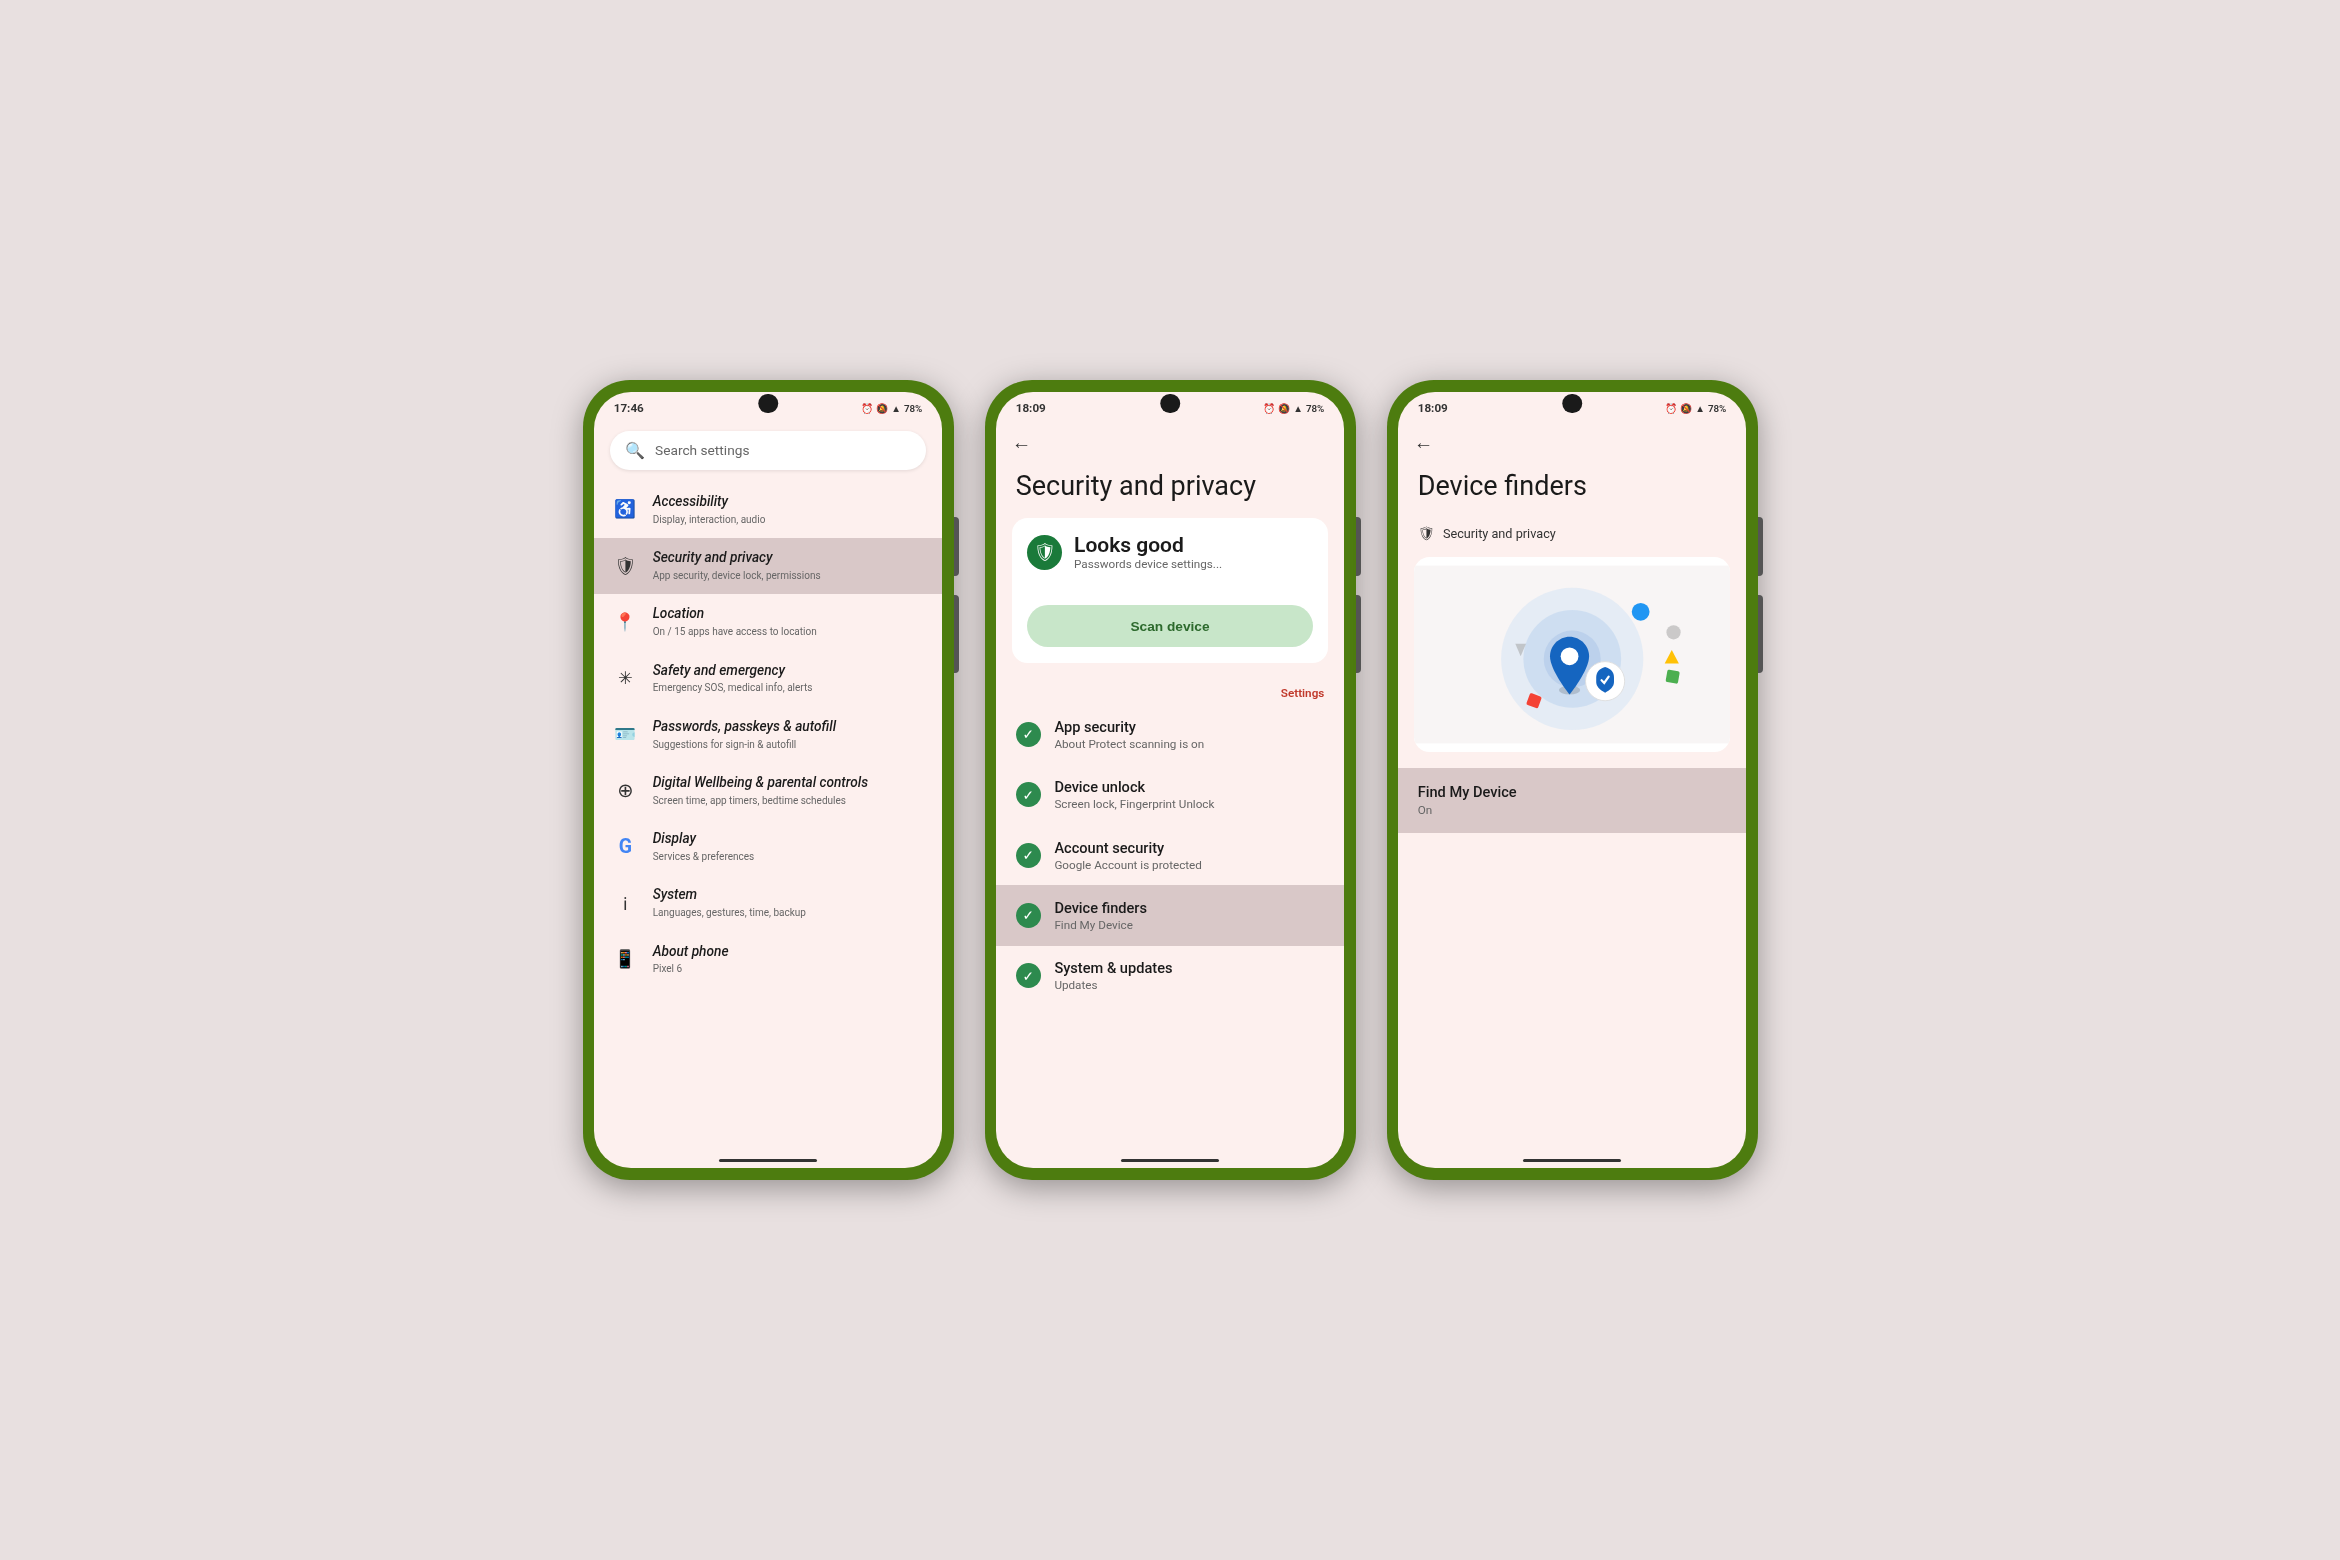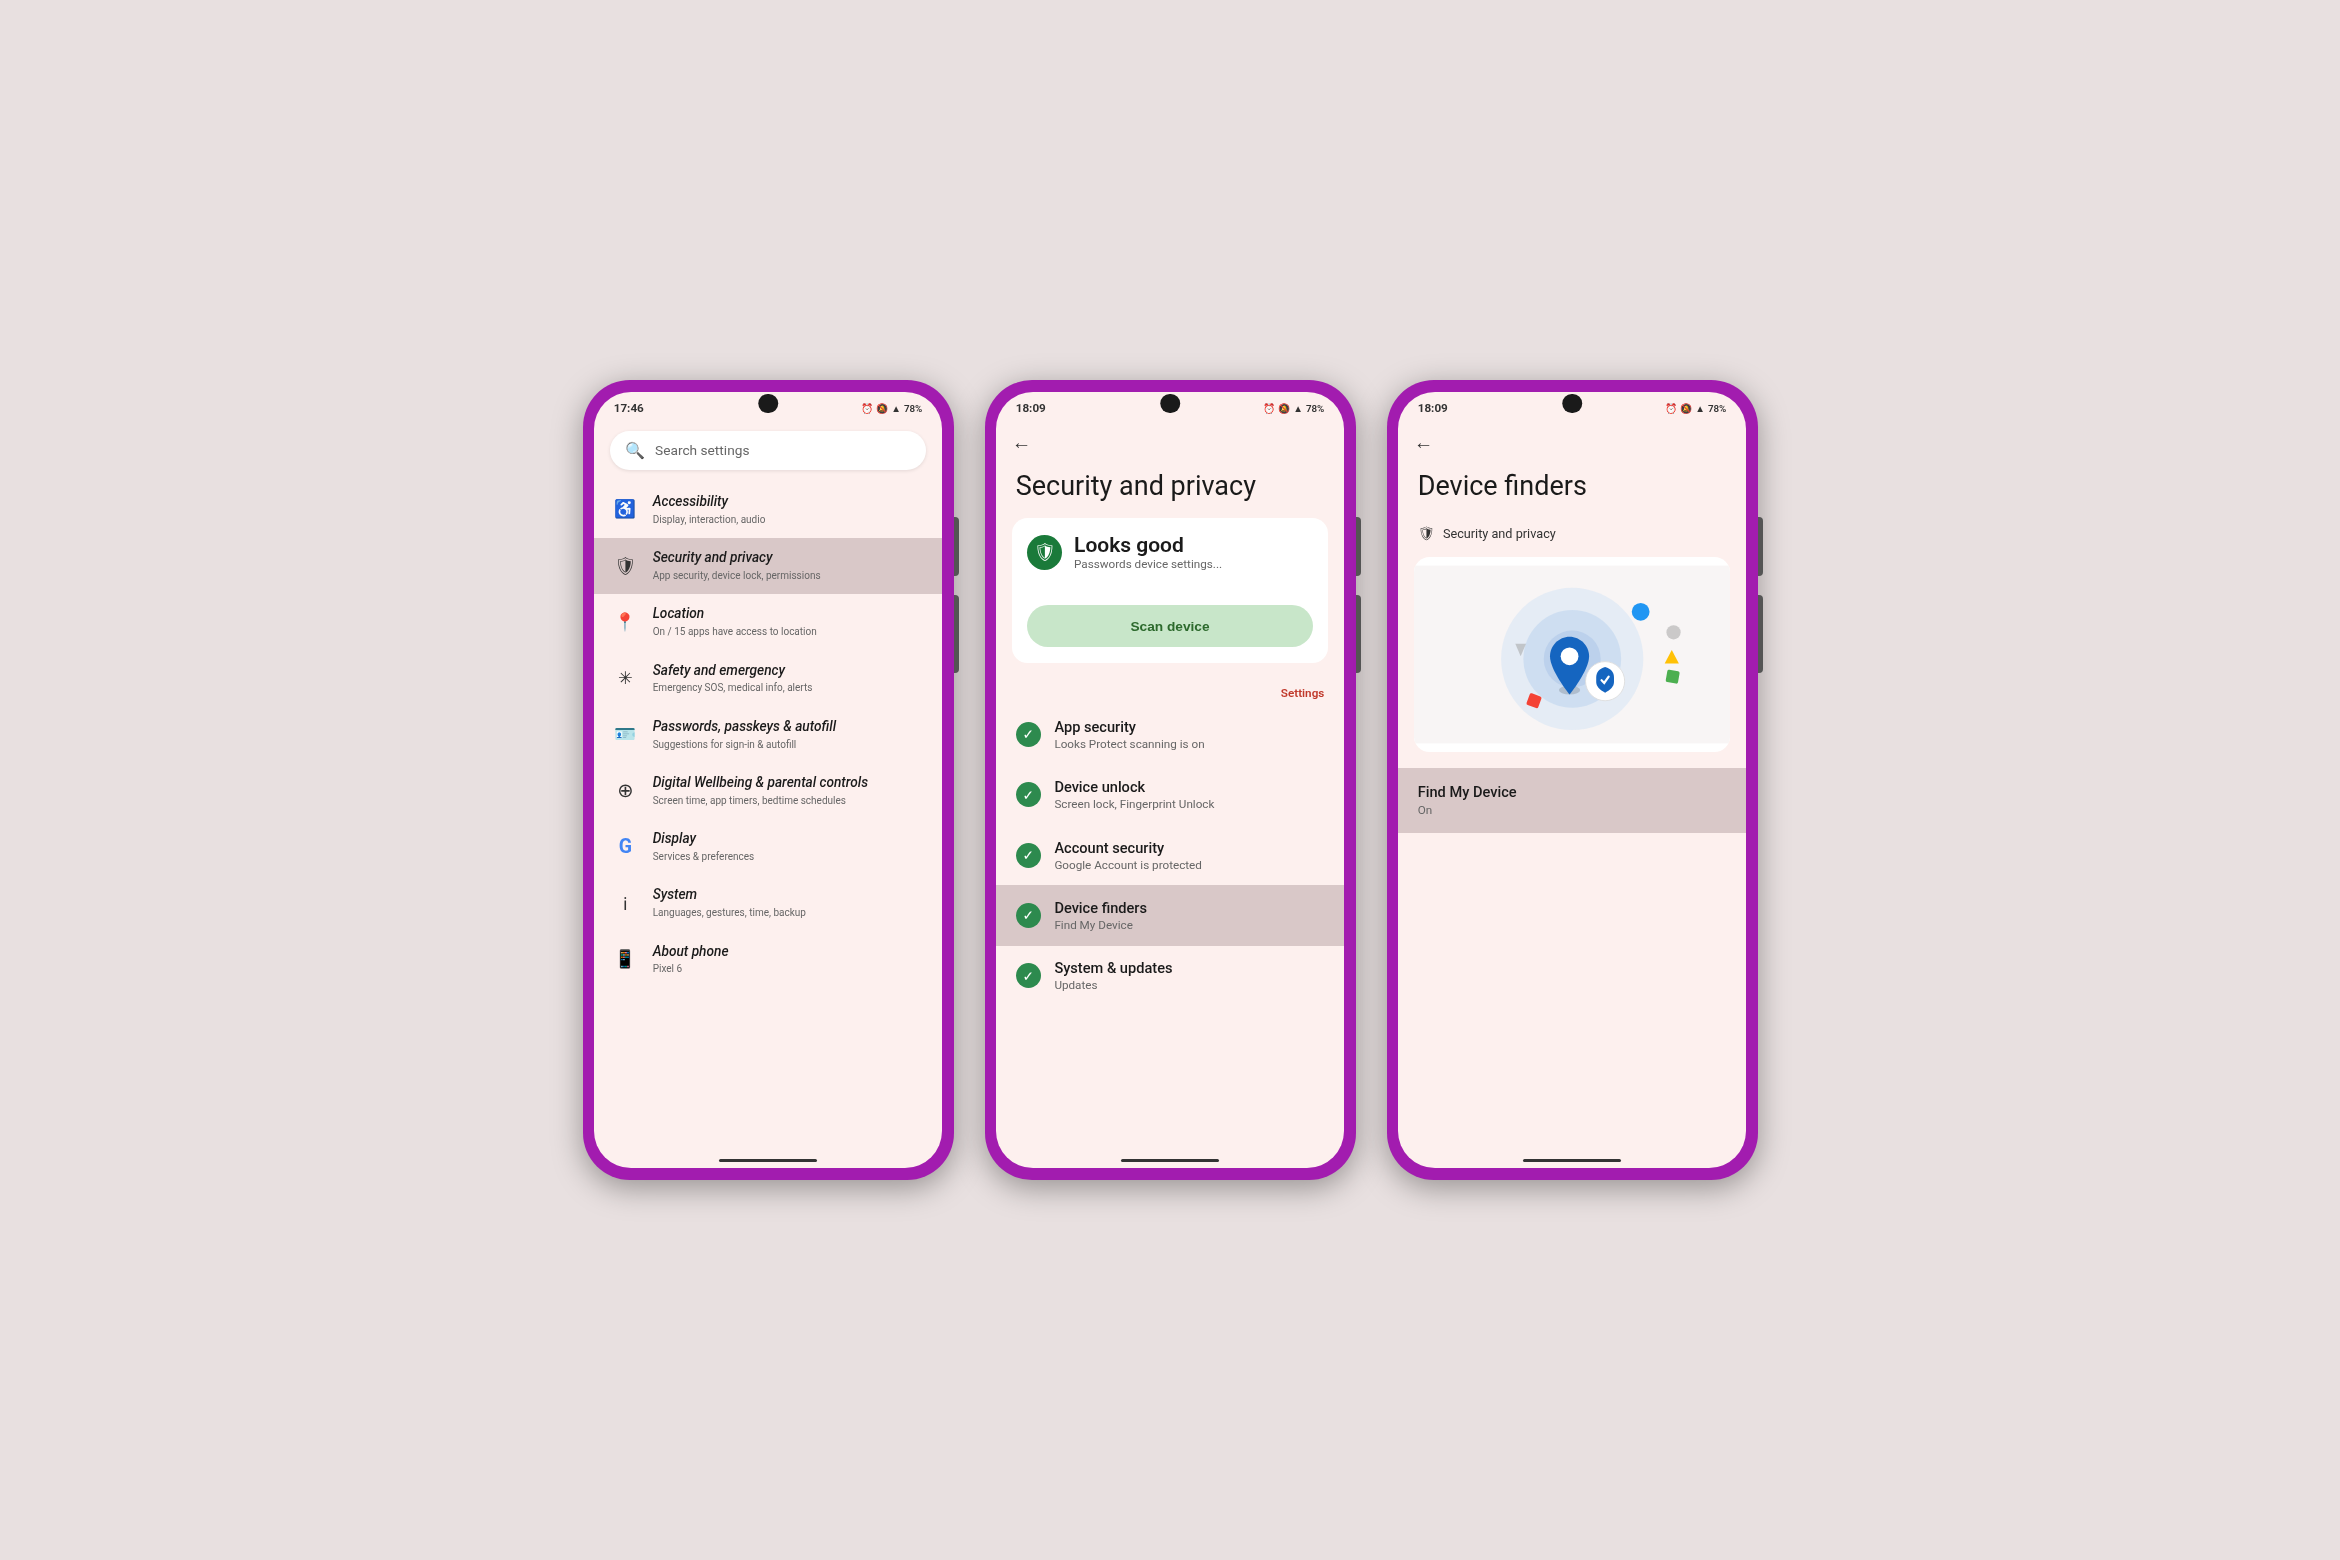--- a/index.html
+++ b/index.html
@@ -11,21 +11,21 @@
       min-height: 100vh;
       font-family: 'Roboto', Arial, sans-serif;
       gap: 31px;
       padding: 39px 19.5px;
     }
 
     
     .phone {
       width: 371px;
       height: 800px;
-      background: #a21caf;
+      background: #4d7c0f;
       border-radius: 47px;
       padding: 11.7px;
       box-shadow: 0 7.8px 31px rgba(0,0,0,0.35);
       position: relative;
       flex-shrink: 0;
     }
     .phone-inner {
       width: 100%;
       height: 100%;
       background: #fdf0ee;
@@ -387,21 +387,21 @@
         </div>
         <button class="scan-btn">Scan device</button>
       </div>
 
       <div class="section-label">Settings</div>
 
       <div class="security-item">
         <div class="check-circle">✓</div>
         <div class="security-item-text">
           <div class="title">App security</div>
-          <div class="subtitle">Looks Protect scanning is on</div>
+          <div class="subtitle">About Protect scanning is on</div>
         </div>
       </div>
       <div class="security-item">
         <div class="check-circle">✓</div>
         <div class="security-item-text">
           <div class="title">Device unlock</div>
           <div class="subtitle">Screen lock, Fingerprint Unlock</div>
         </div>
       </div>
       <div class="security-item">

